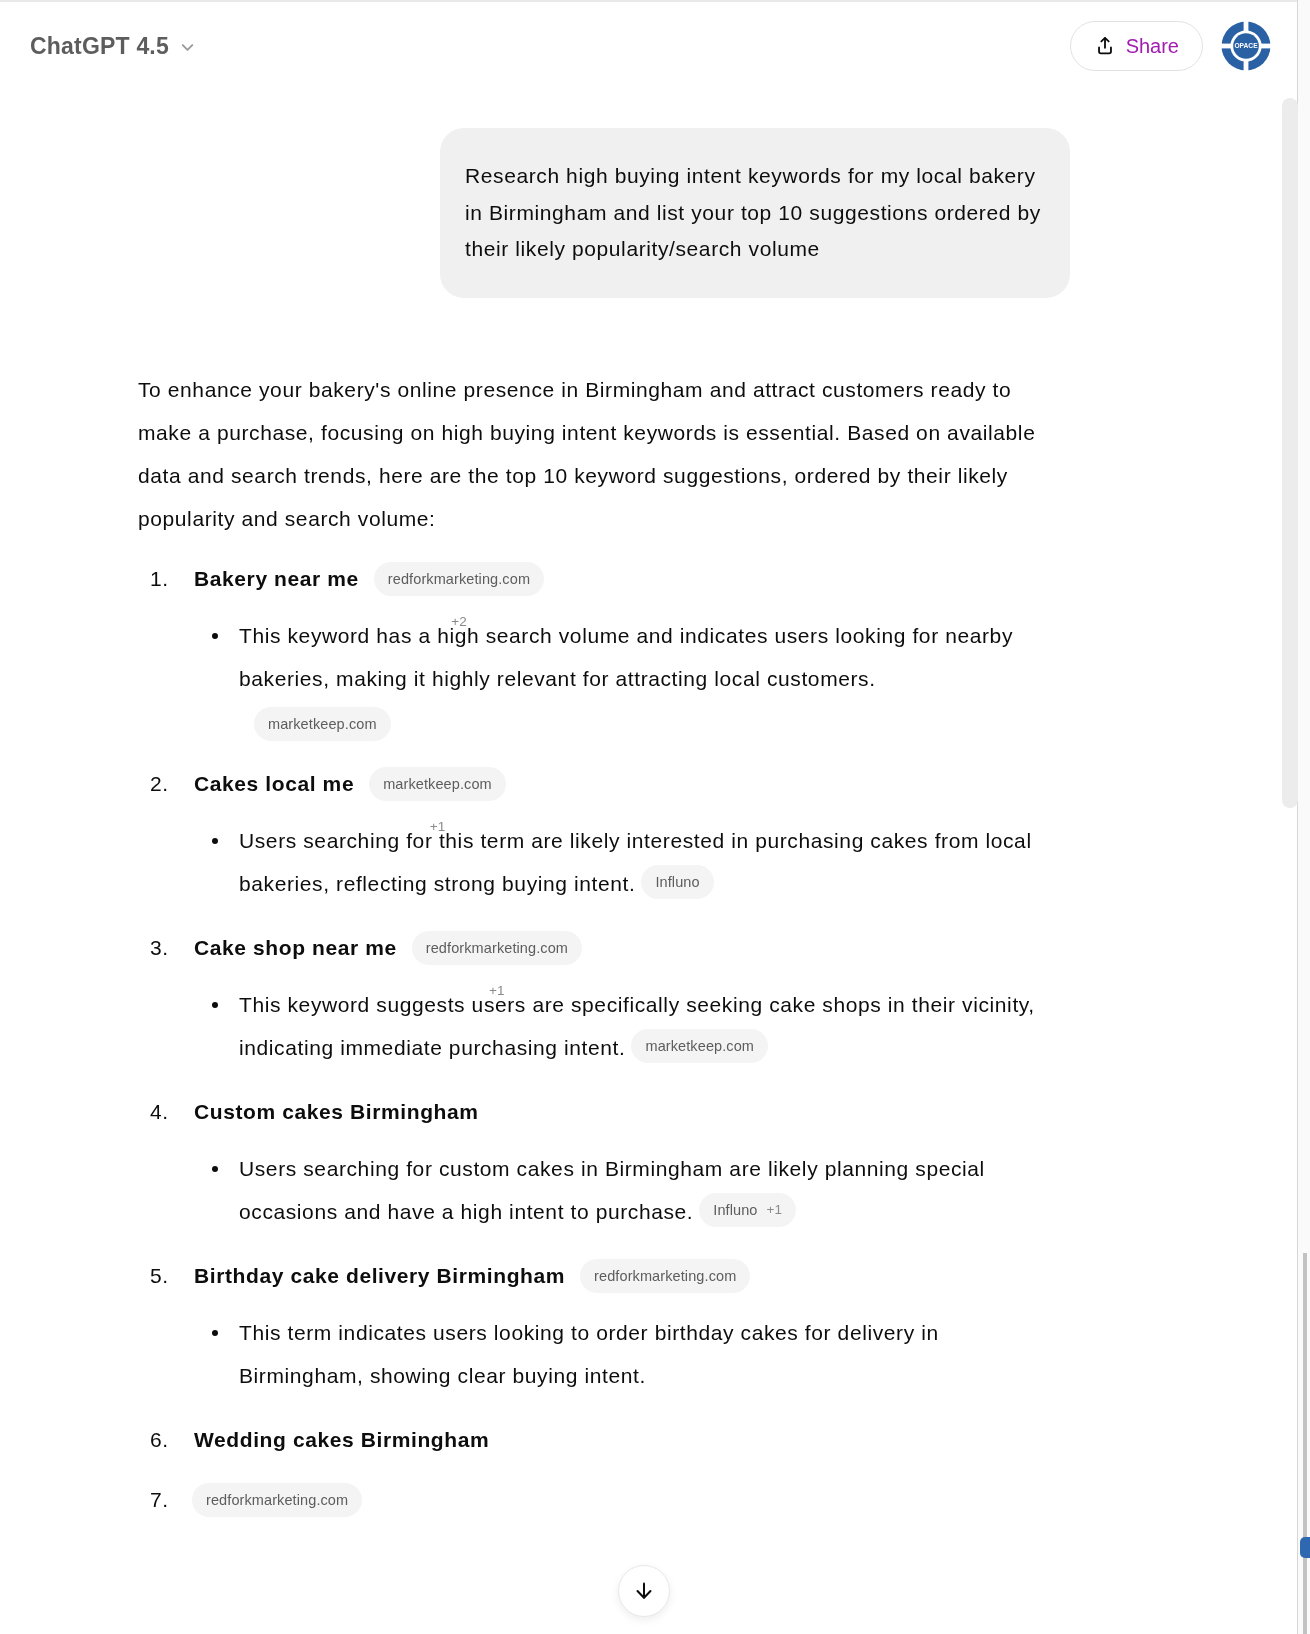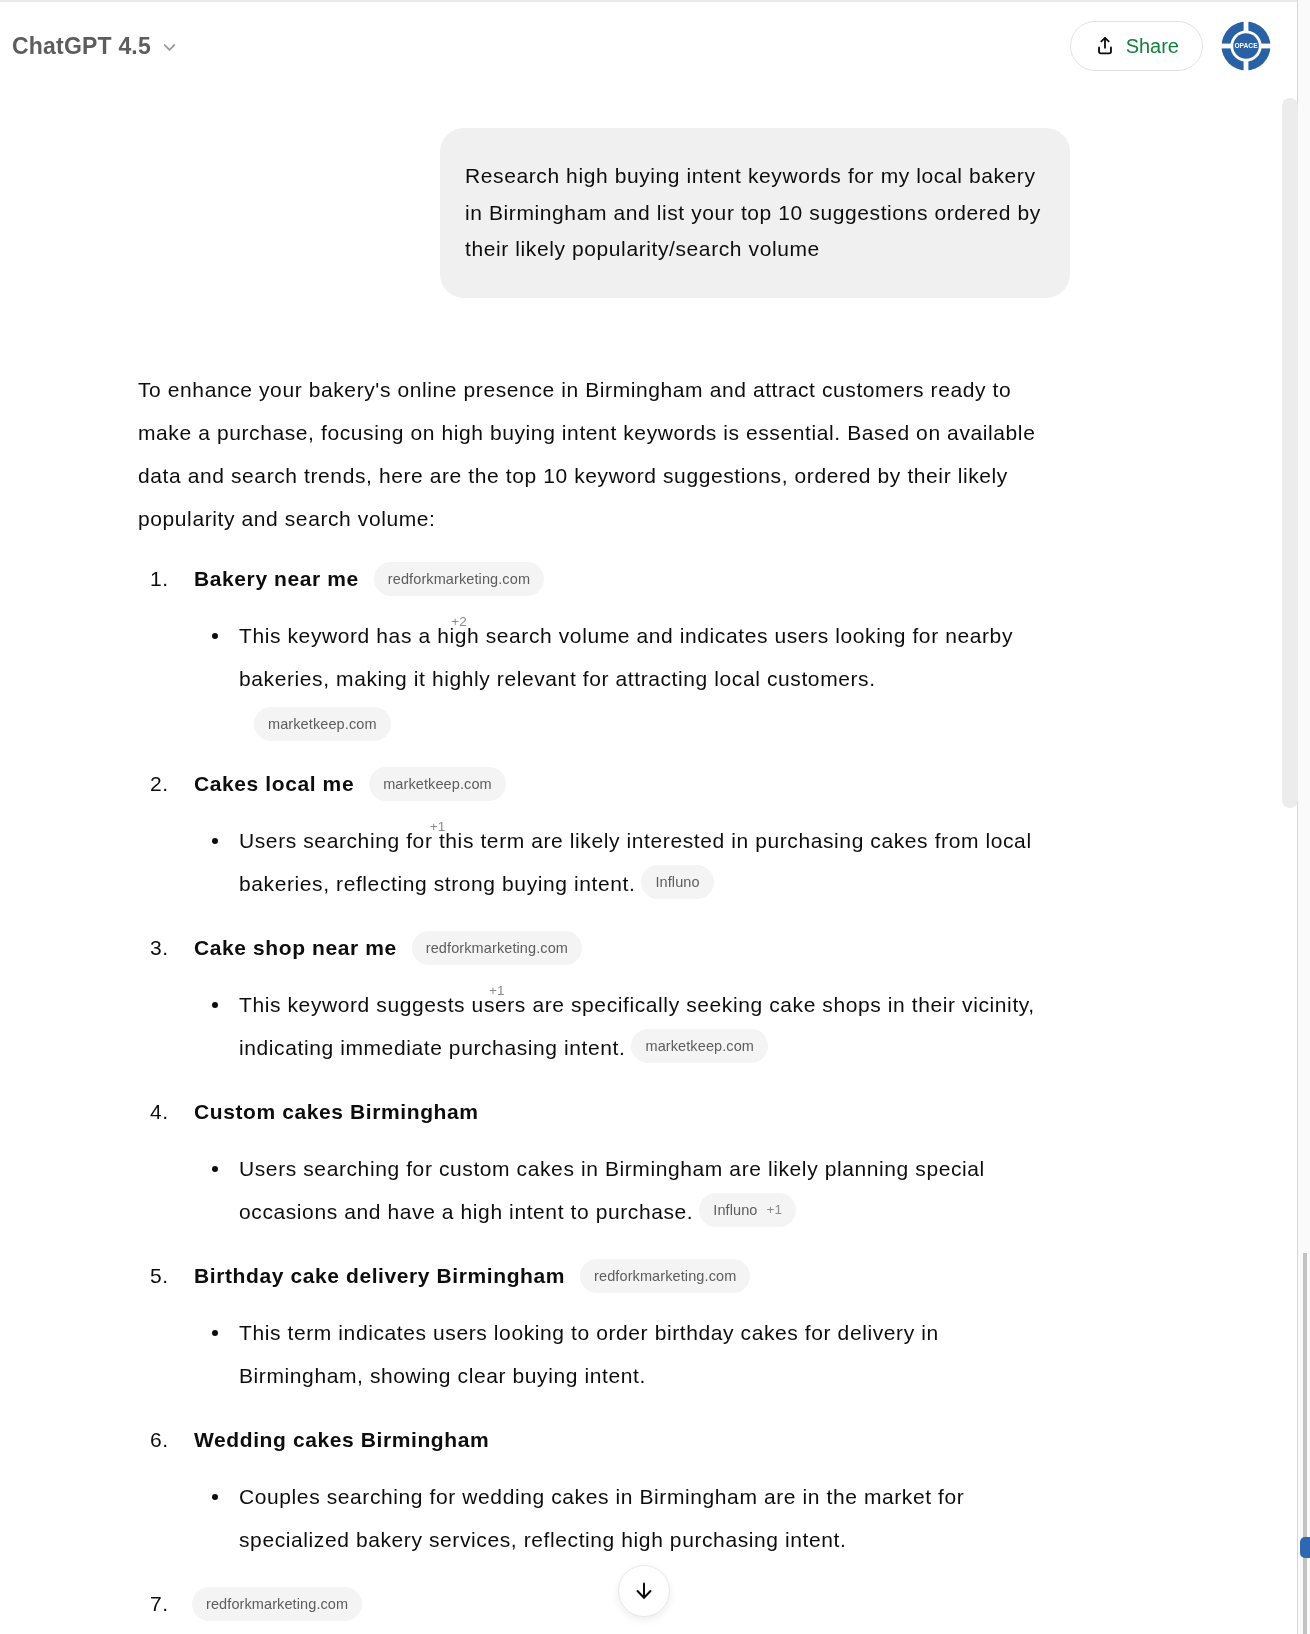--- a/index.html
+++ b/index.html
@@ -6,30 +6,30 @@
   body{
     width:1310px;height:1634px;position:relative;overflow:hidden;
     background:#ffffff;color:#0d0d0d;
     font-family:"Liberation Sans",sans-serif;
   }
   .top-strip{position:absolute;top:0;left:0;width:1310px;height:2px;background:#e9e9e9;}
   
   .header{
     position:absolute;top:2px;left:0;width:1271px;height:88px;
     display:flex;align-items:center;justify-content:space-between;
-    padding-left:12px;box-sizing:border-box;background:#fff;z-index:10;
+    padding-left:30px;box-sizing:border-box;background:#fff;z-index:10;
   }
   .model{display:flex;align-items:center;gap:9px;cursor:pointer;}
   .model-name{font-size:23px;font-weight:bold;color:#5d5d5d;letter-spacing:.2px;}
   .chev{display:flex;align-items:center;margin-top:3px;}
   .header-right{display:flex;align-items:center;gap:18px;}
   .share-btn{
     display:flex;align-items:center;gap:10px;height:50px;padding:0 23px;
     background:#fff;border:1px solid #e2e2e2;border-radius:25px;
-    font-size:20px;color:#15803d;cursor:pointer;font-family:inherit;
+    font-size:20px;color:#a21caf;cursor:pointer;font-family:inherit;
   }
   .avatar{width:50px;height:50px;border-radius:50%;cursor:pointer;flex:none;}
   
   .content{
     position:absolute;top:0;left:138px;width:932px;padding-top:128px;
     font-size:21px;letter-spacing:.6px;line-height:43px;
   }
   .user-row{display:flex;justify-content:flex-end;}
   .user-bubble{
     max-width:580px;background:#f0f0f0;border-radius:24px;
@@ -205,24 +205,20 @@
     </div>
 
   </li>
 
   <li class="kw-item">
     <div class="kw-header">
       <span class="kw-number">6.</span>
       <span class="kw-title">Wedding cakes Birmingham</span>
 
     </div>
-    <div class="desc-row">
-      <span class="bullet-dot"></span>
-      <span class="desc-text"><span>Couples searching for wedding cakes in Birmingham are in the market for specialized bakery services, reflecting high purchasing intent.</span></span>
-    </div>
 
   </li>
 
   <li class="kw-item">
     <div class="kw-header">
       <span class="kw-number">7.</span>
       <span class="pill">
         <span>redforkmarketing.com</span>
 
       </span>

